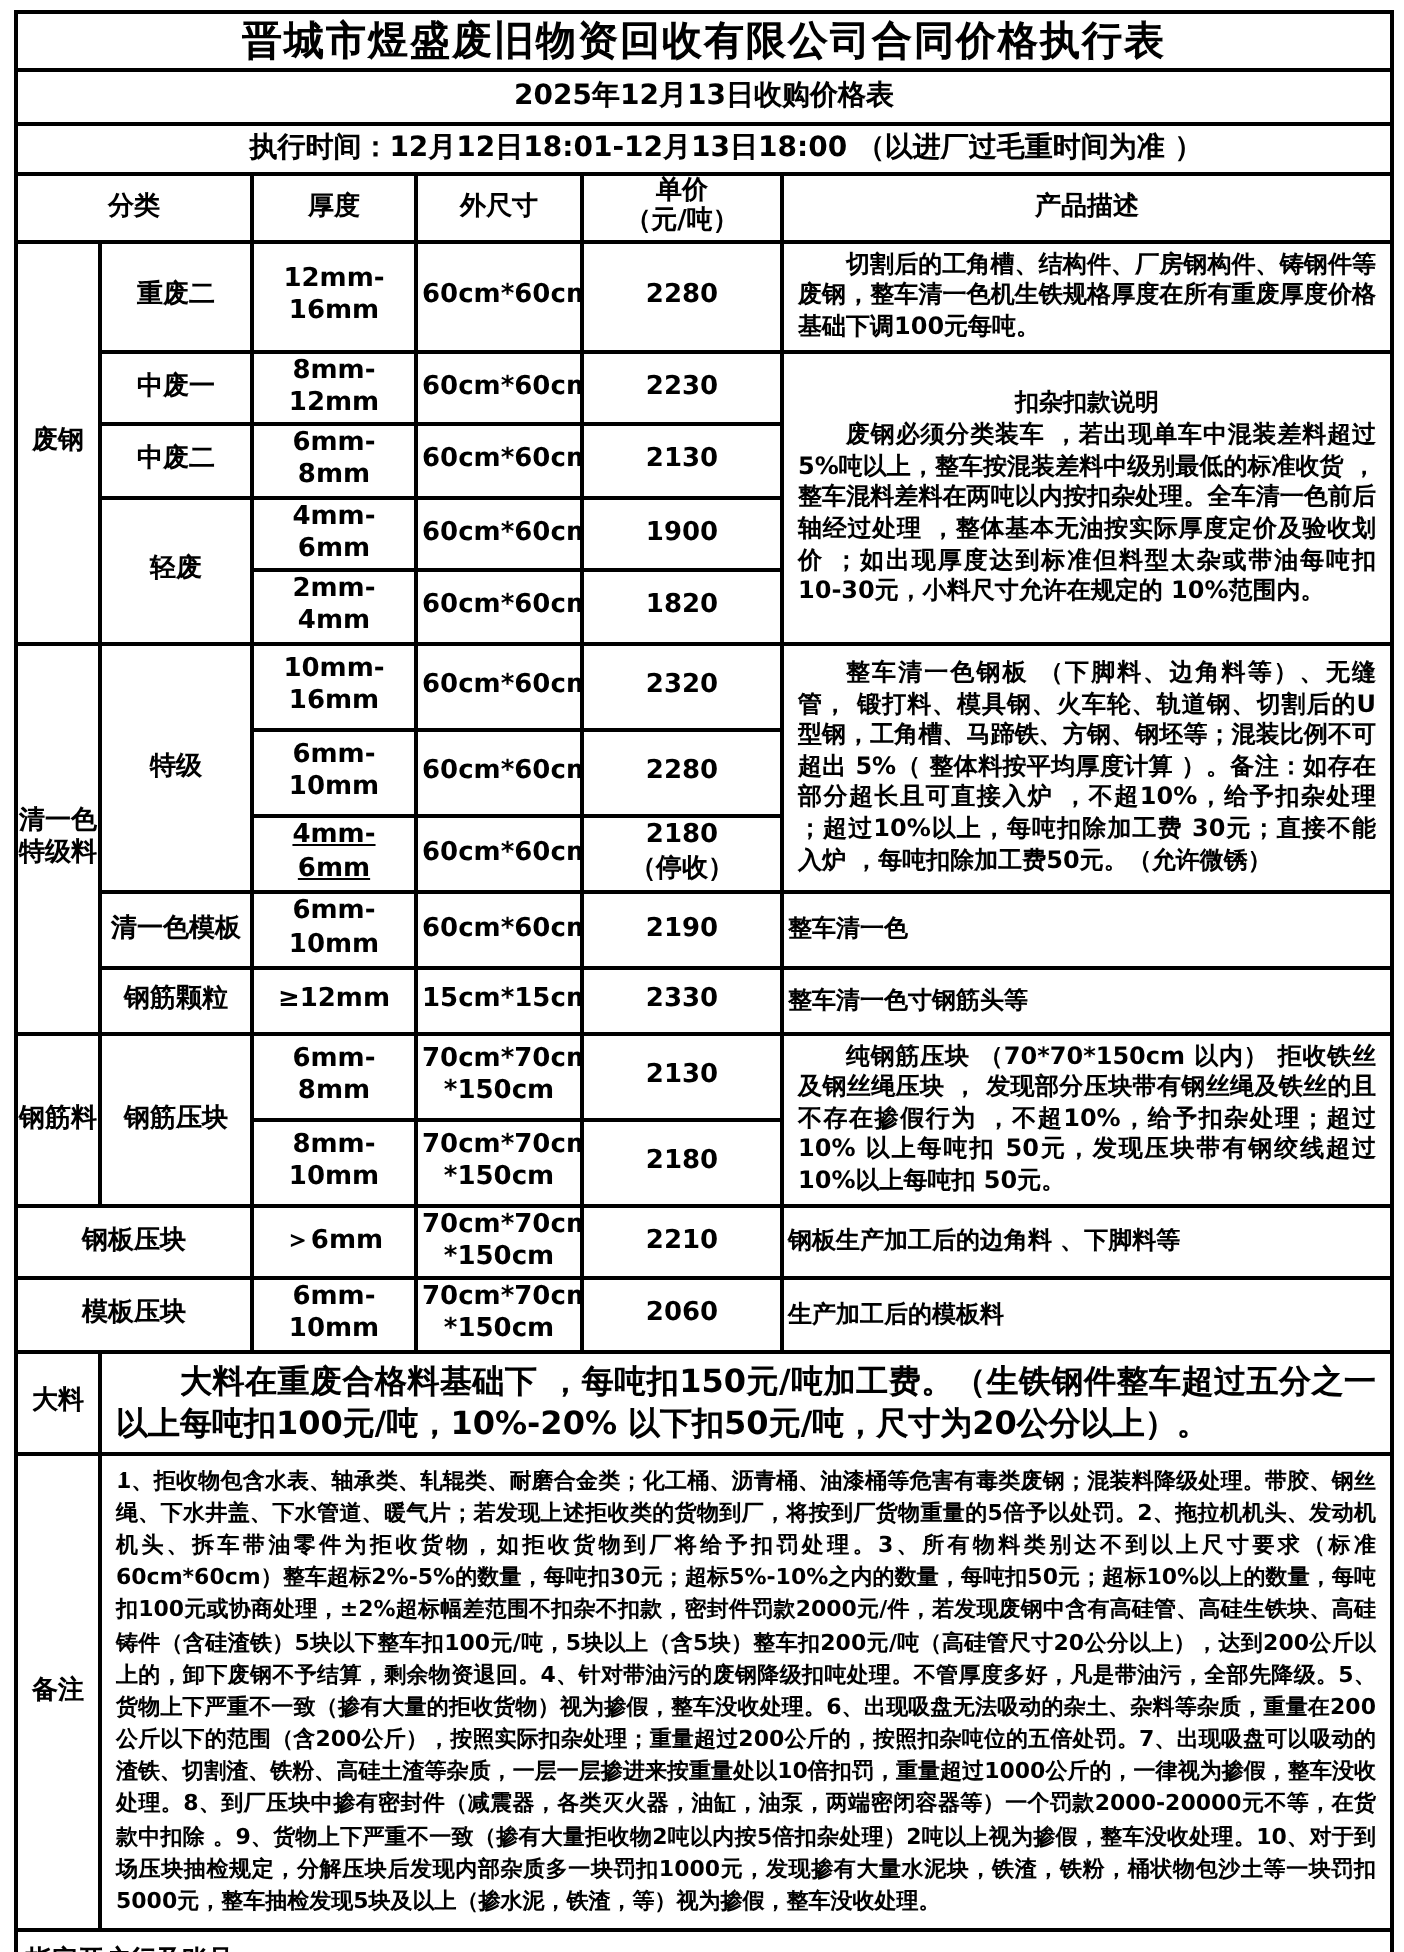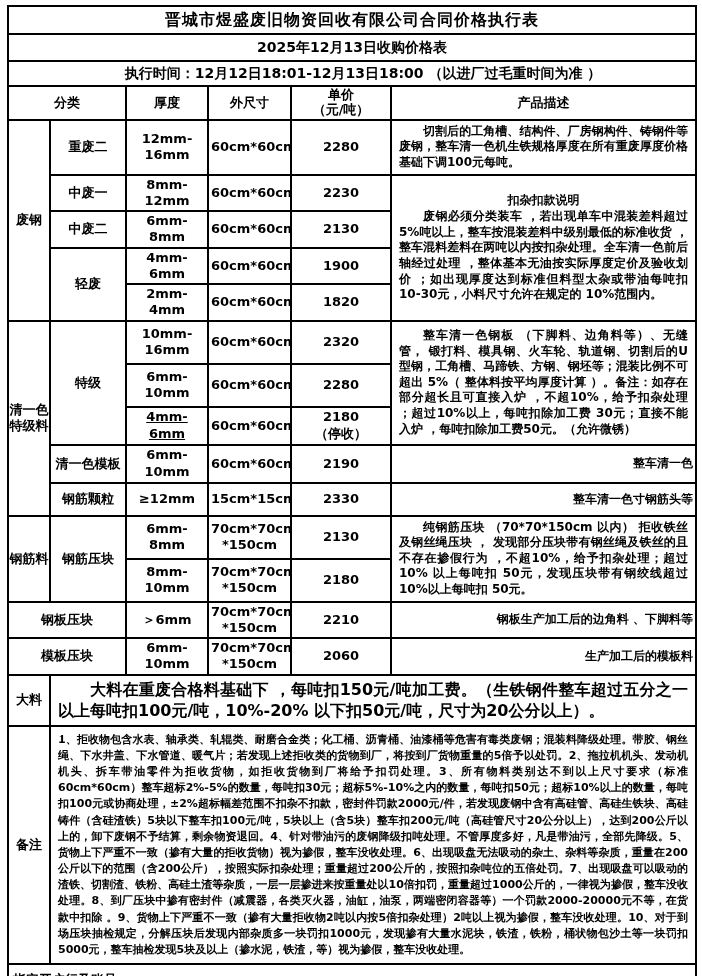--- a/index.html
+++ b/index.html
@@ -12,33 +12,33 @@
   .sheet { padding:5px 7px 0 7px; }
   table.price { border-collapse:collapse; width:688px; table-layout:fixed; }
   td,th {
     border:2px solid #000;
     padding:1px 2px;
     text-align:center; vertical-align:middle;
     font-size:13px; line-height:1.25;
     font-weight:bold;
     overflow:hidden;
   }
-  .title-cell   { font-size:16px; height:24px; letter-spacing:1px; }
+  .title-cell   { font-size:20px; height:24px; letter-spacing:1px; }
   .sub-cell     { font-size:14px; height:23px;border-radius:10px; }
   .exec-cell    { font-size:14px; height:21px;padding-left:24px; }
   th            { font-size:13px; height:28px; }
   .price-hdr span { display:block; line-height:1.15; }
   .cat1 { padding:0; }
   .desc {
     text-align:justify; font-size:12px; line-height:1.3;
     padding:3px 7px; vertical-align:middle;
   }
   .indent { text-indent:2em; }
   .ded-title { text-align:center; text-indent:0; margin-bottom:1px; }
-  .desc-center { text-align:right; font-size:12px; }
+  .desc-center { text-align:left; font-size:12px; }
   .underline { text-decoration:underline; }
   .price-note { display:block; }
   .large-text {
     text-align:justify; font-size:16px; padding:3px 7px; line-height:1.35;
     text-indent:2em;
   }
   .remarks-cell {
     text-align:justify; font-size:11px; line-height:1.47;
     padding:5px 7px; vertical-align:middle;border-radius:30px;
   }

